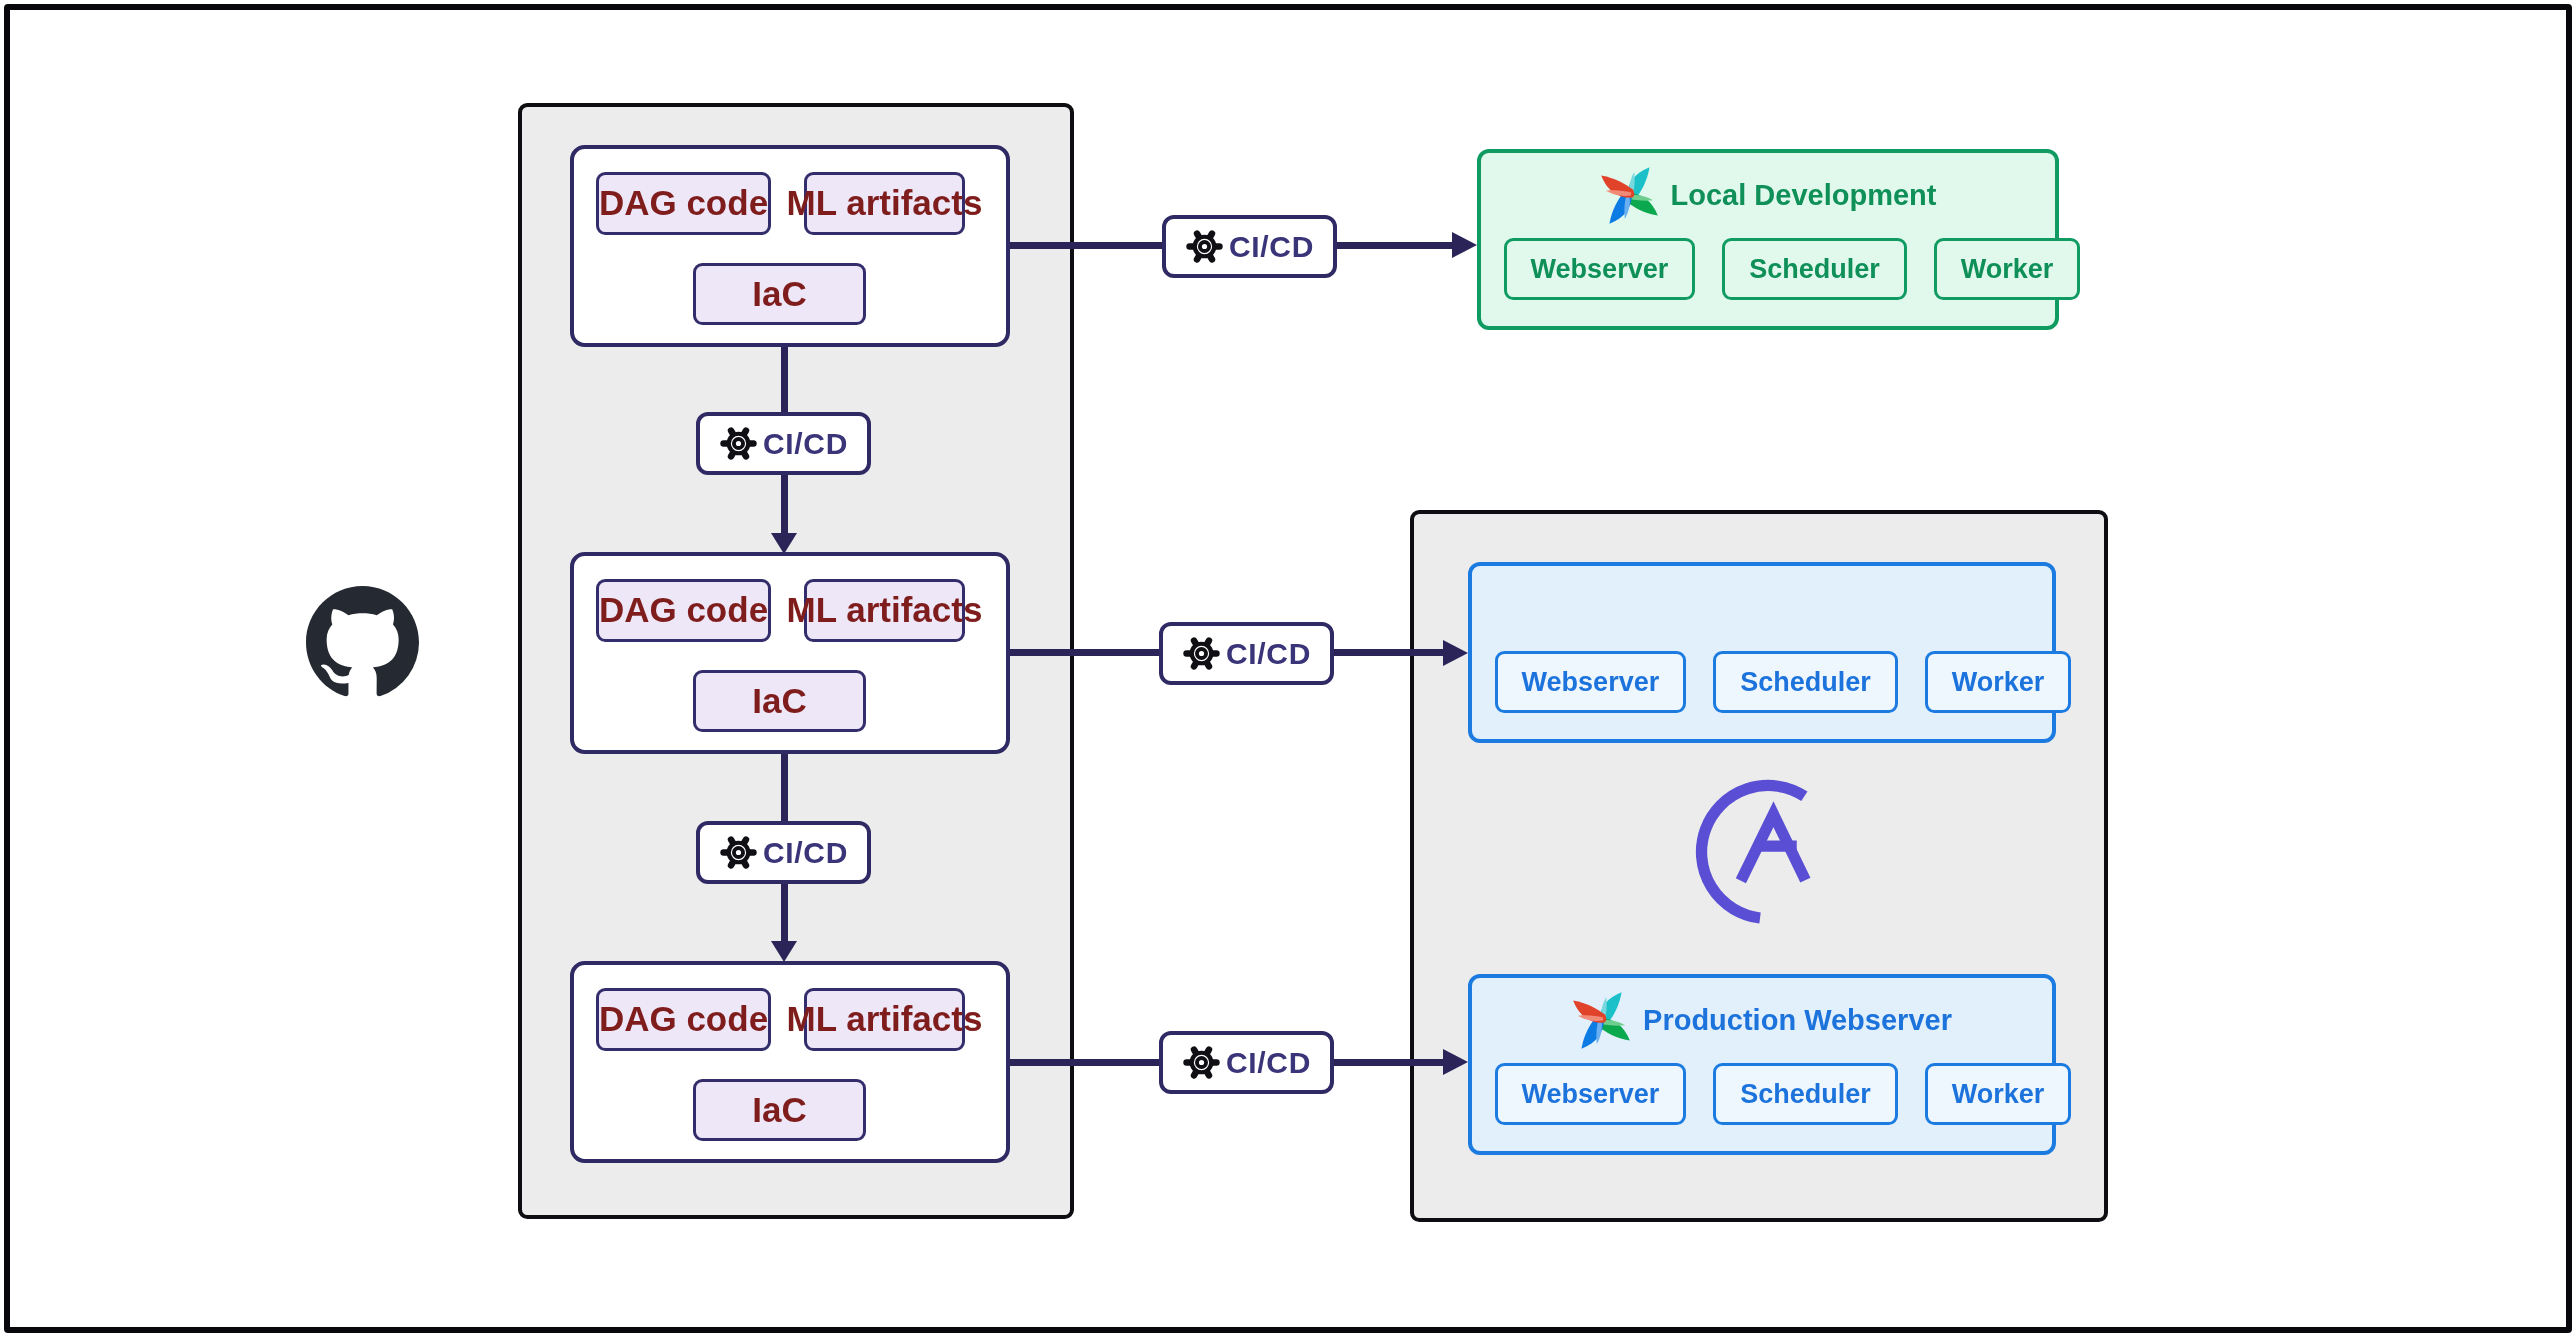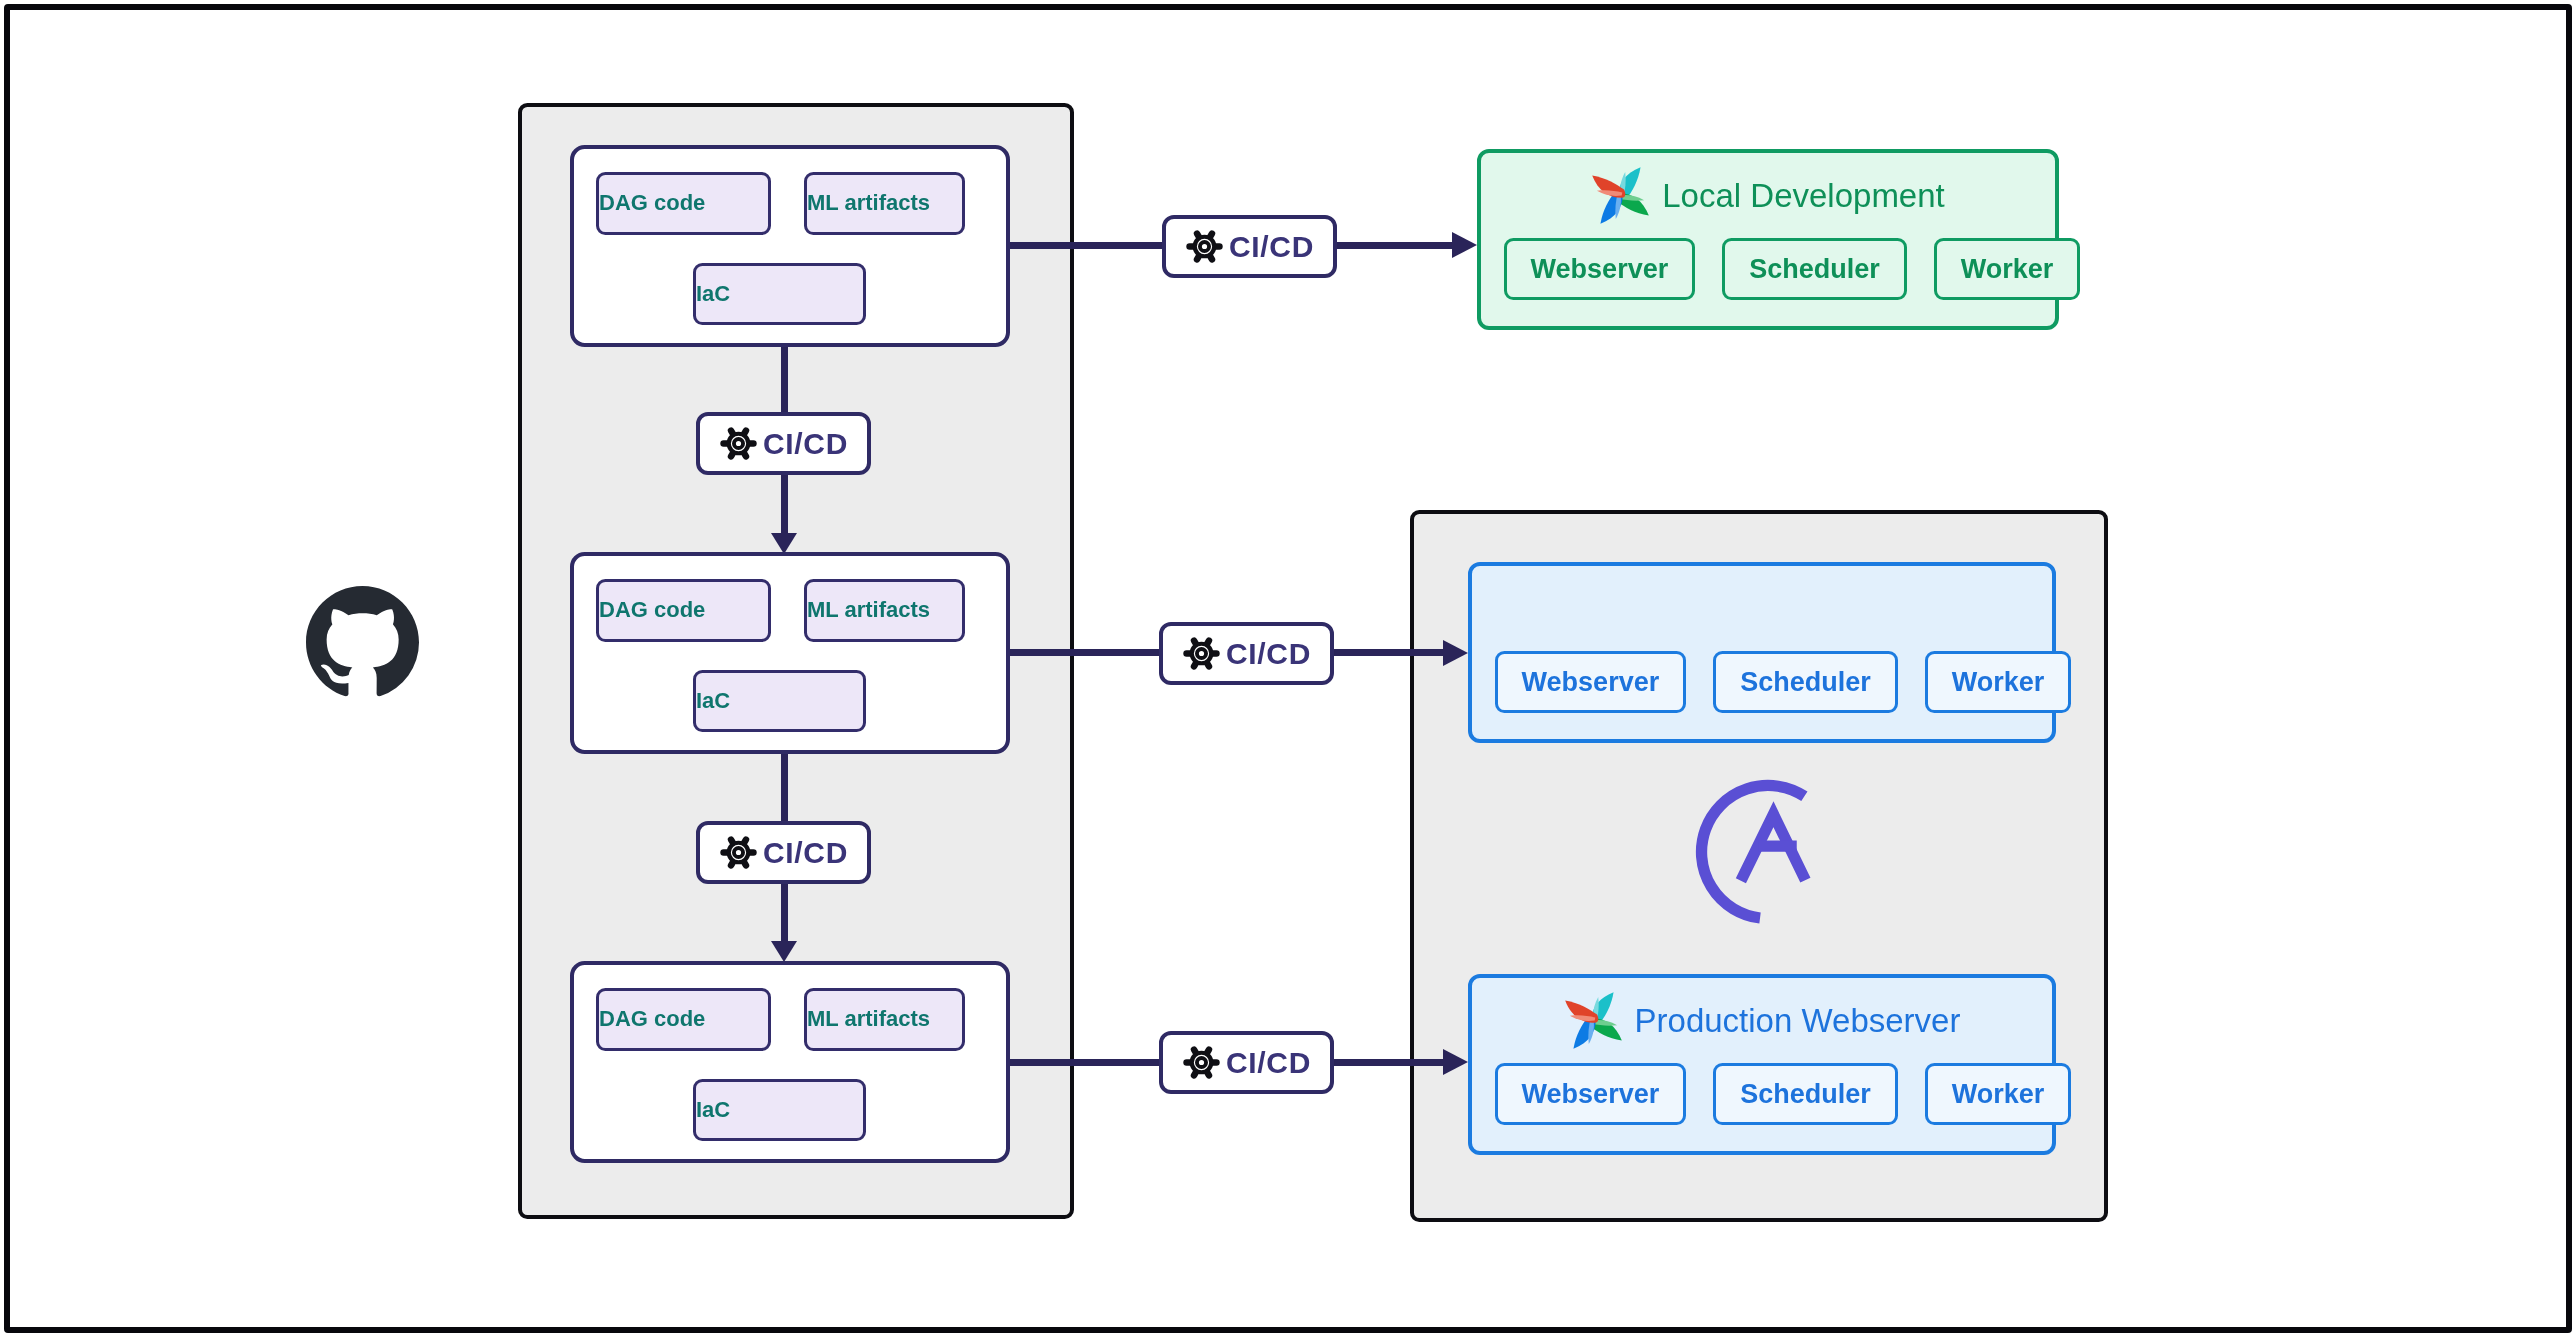--- a/index.html
+++ b/index.html
@@ -20,22 +20,22 @@
   #left-container{left:518px;top:103px;width:556px;height:1116px;}
   #right-container{left:1410px;top:510px;width:698px;height:712px;}
 
   
   .repo-box{
     position:absolute;left:570px;width:440px;height:202px;
     background:#ffffff;border:4.7px solid #2f2a64;border-radius:14.7px;box-sizing:border-box;
   }
   .chip-purple{
     position:absolute;height:63px;background:#ede7f8;border:3.3px solid #332d6b;border-radius:9.3px;
-    box-sizing:border-box;display:flex;align-items:center;justify-content:flex-start;
-    font-weight:700;font-size:22px;color:#0f766e;white-space:nowrap;
+    box-sizing:border-box;display:flex;align-items:center;justify-content:center;
+    font-weight:700;font-size:35px;color:#7f1d1d;white-space:nowrap;
   }
   .chip-dag{left:22px;top:22.6px;width:175px;}
   .chip-ml{left:230px;top:22.6px;width:161px;}
   .chip-iac{left:119px;top:114px;width:173px;height:62px;}
 
   
   .hline{position:absolute;height:6.7px;background:#2a2459;}
   .vline{position:absolute;width:6.7px;background:#2a2459;}
   .head-right{position:absolute;width:0;height:0;
     border-top:13.3px solid transparent;border-bottom:13.3px solid transparent;border-left:25px solid #2a2459;}
@@ -49,21 +49,21 @@
     display:flex;align-items:center;justify-content:center;gap:5px;
   }
   .badge .lbl{font-weight:700;font-size:30px;color:#3a3478;letter-spacing:0.7px;}
 
   
   .dep-box{position:absolute;border-radius:12px;box-sizing:border-box;}
   .dep-green{background:#e1f8ec;border:4px solid #0f9b62;}
   .dep-blue{background:#e2f0fc;border:4px solid #1b7be0;}
   .dep-title-row{position:absolute;left:0;right:0;top:10.7px;height:64px;
     display:flex;align-items:center;justify-content:center;gap:12px;}
-  .dep-title{font-weight:400;font-size:33px;white-space:nowrap;}
+  .dep-title{font-weight:700;font-size:29px;white-space:nowrap;}
   .t-green{color:#0e9058;}
   .t-blue{color:#1d73dc;}
   .dep-chips{position:absolute;left:22.6px;top:85px;display:flex;gap:27px;}
   .dep-chip{height:62px;padding:16px 24px;border-radius:9.3px;box-sizing:border-box;
     display:flex;align-items:center;justify-content:center;font-weight:700;font-size:27px;white-space:nowrap;}
   .c-green{background:#e1f8ec;border:3.3px solid #0f9b62;color:#0e9058;}
   .c-blue{background:#eff7fe;border:3.3px solid #1b7be0;color:#1d73dc;}
 
   .abs{position:absolute;}
   svg{display:block;}

